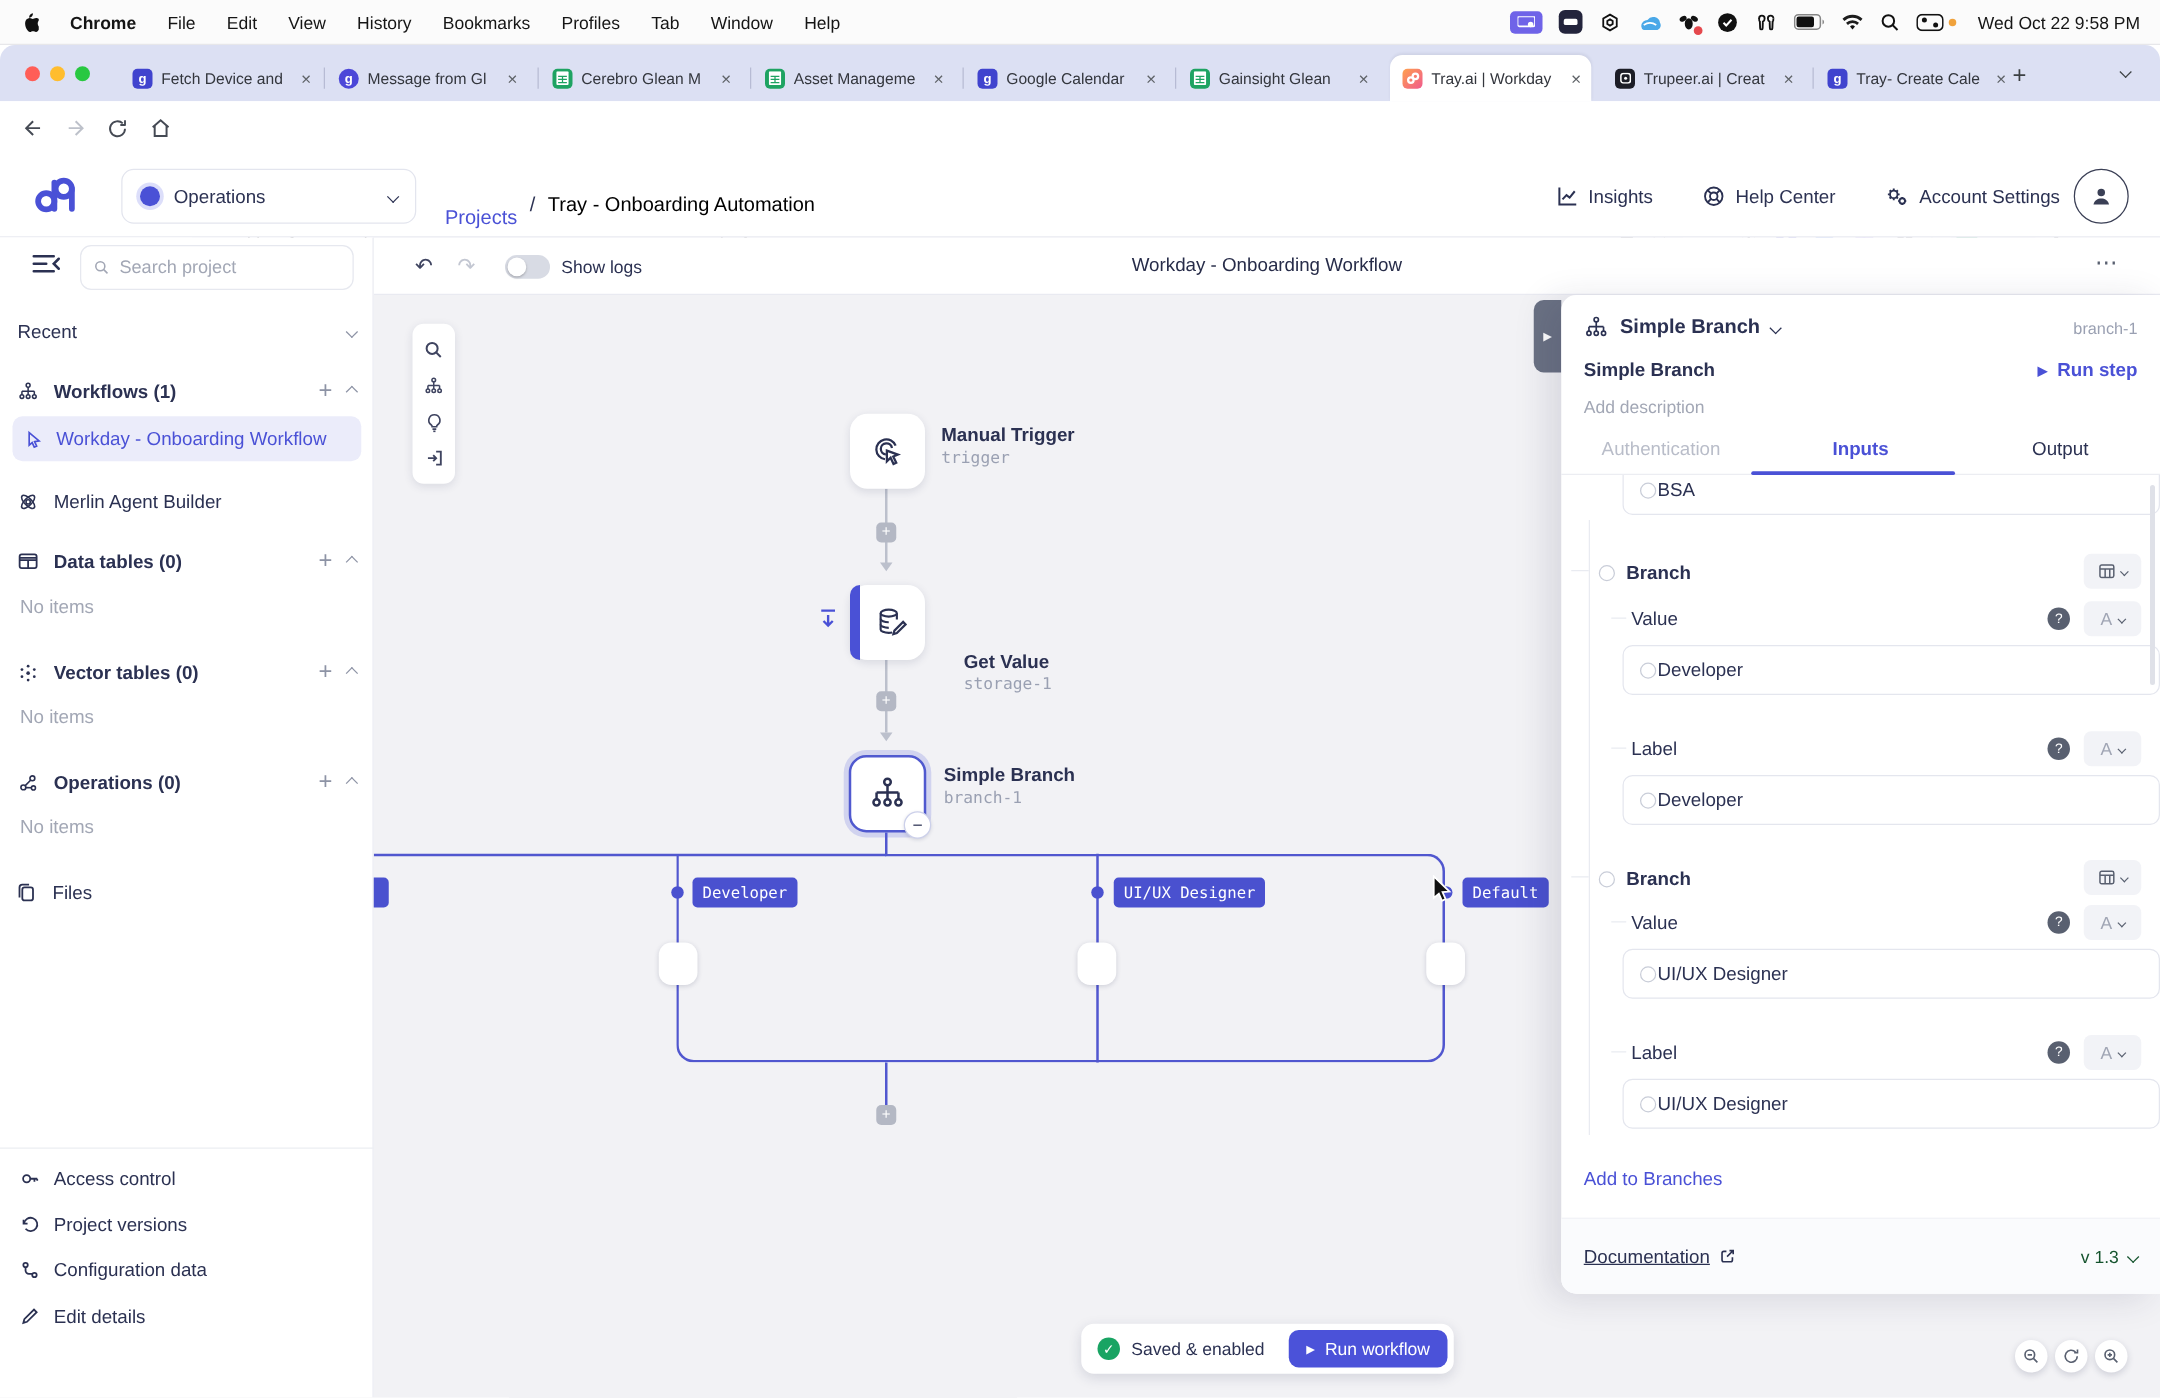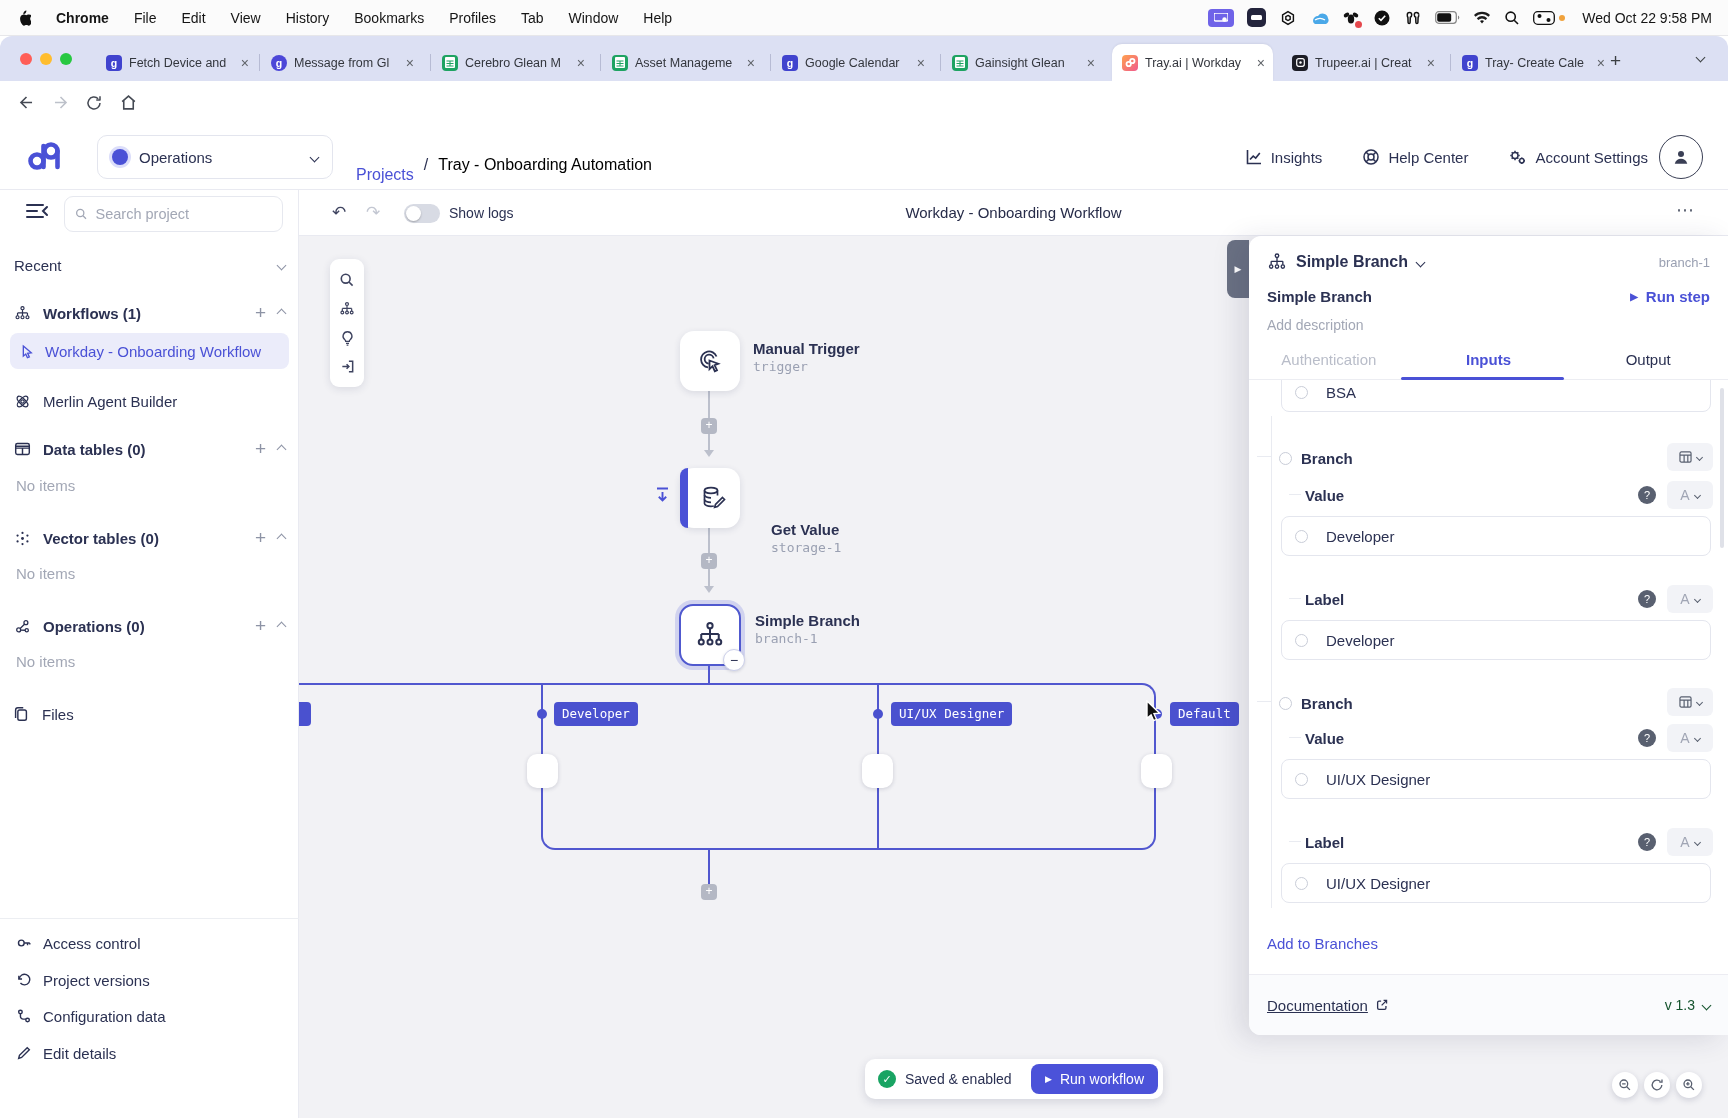--- a/index.html
+++ b/index.html
@@ -114,23 +114,23 @@
   .runstep { margin-left:auto; color:#4a51d6; font-size:15px; font-weight:600; display:flex; align-items:center; gap:8px; }
   .runstep .tri { font-size:10px; }
   .pdesc { position:absolute; left:18px; top:81px; font-size:14px; color:#a2a7b5; }
   .ptabs { position:absolute; left:0; top:104px; width:479px; height:40px; border-bottom:1px solid #ecedf2; display:flex; }
   .ptab { flex:1; display:flex; align-items:center; justify-content:center; font-size:15px; }
   .ptab.mut { color:#b9bdc9; }
   .ptab.on { color:#4a51d6; font-weight:600; }
   .ptab.drk { color:#2b3152; }
   .underline { position:absolute; left:152px; bottom:-1px; width:163px; height:3px; background:#4a51d6; border-radius:2px; }
   .pscroll { position:absolute; left:0; top:144px; width:479px; height:594px; overflow:hidden; }
-  .pinput { position:absolute; left:32px; width:430px; height:40px; border:1px solid #e4e6ee; border-radius:8px; background:#fff; display:flex; align-items:center; gap:18px; padding:0 13px; font-size:15px; color:#2b3152; }
+  .pinput { position:absolute; left:49px; width:430px; height:40px; border:1px solid #e4e6ee; border-radius:8px; background:#fff; display:flex; align-items:center; gap:1px; padding:0 13px; font-size:15px; color:#2b3152; }
   .pcircle { width:13px; height:13px; border:1.6px solid #c9cdd8; border-radius:50%; flex:0 0 13px; }
-  .fieldlbl { position:absolute; font-size:15px; font-weight:700; color:#2b3152; }
+  .fieldlbl { position:absolute; font-size:15px; font-weight:400; color:#2b3152; }
   .qmark { position:absolute; width:18px; height:18px; border-radius:50%; background:#596070; color:#fff; font-size:11px; text-align:center; line-height:18px; }
   .abox { position:absolute; width:46px; height:28px; background:#f2f3f7; border-radius:6px; display:flex; align-items:center; justify-content:center; gap:5px; color:#596070; }
   .abox .a { color:#a0a5b4; font-size:14px; }
   .abox .chv { width:5px; height:5px; }
   .guide { position:absolute; background:#e9ebf1; }
   .addlink { position:absolute; left:18px; top:555px; font-size:15px; color:#4a51d6; }
   .pfooter { position:absolute; left:0; top:738px; width:479px; height:61px; background:#fafbfd; border-top:1px solid #ececf2; border-radius:0 0 0 12px; display:flex; align-items:center; padding:0 18px; }
   .doclink { display:flex; align-items:center; gap:7px; font-size:15px; color:#2b3152; text-decoration:underline; }
   .ver { margin-left:auto; display:flex; align-items:center; gap:8px; font-size:14px; color:#14532d; }
 

